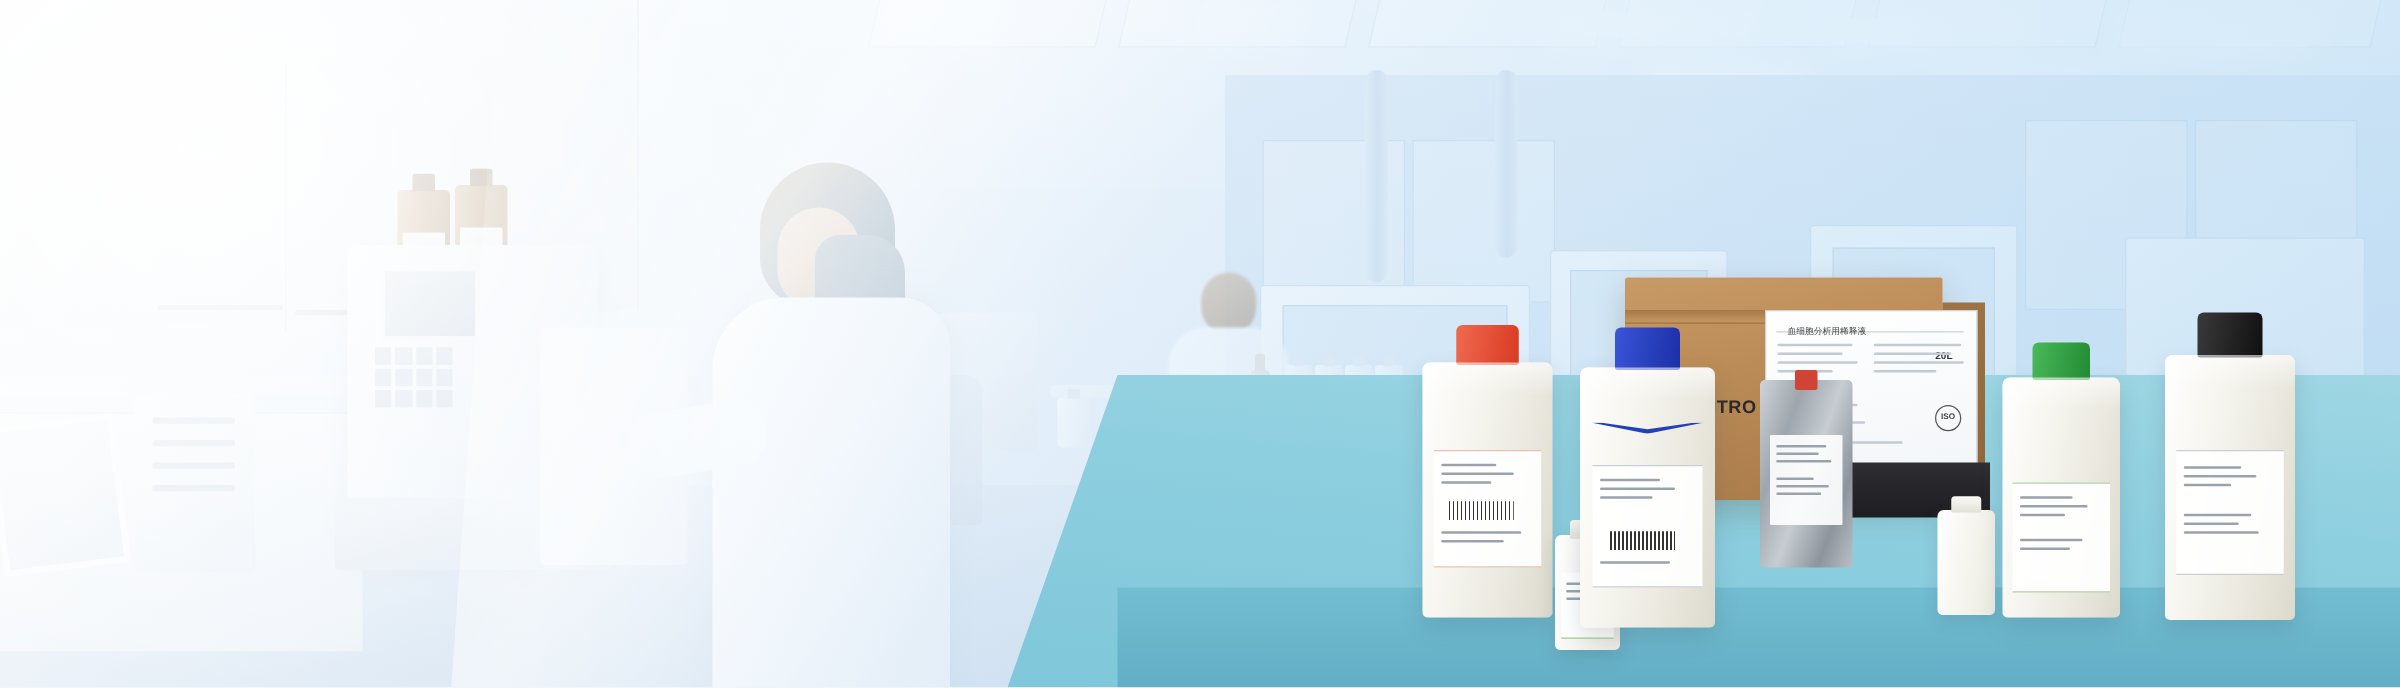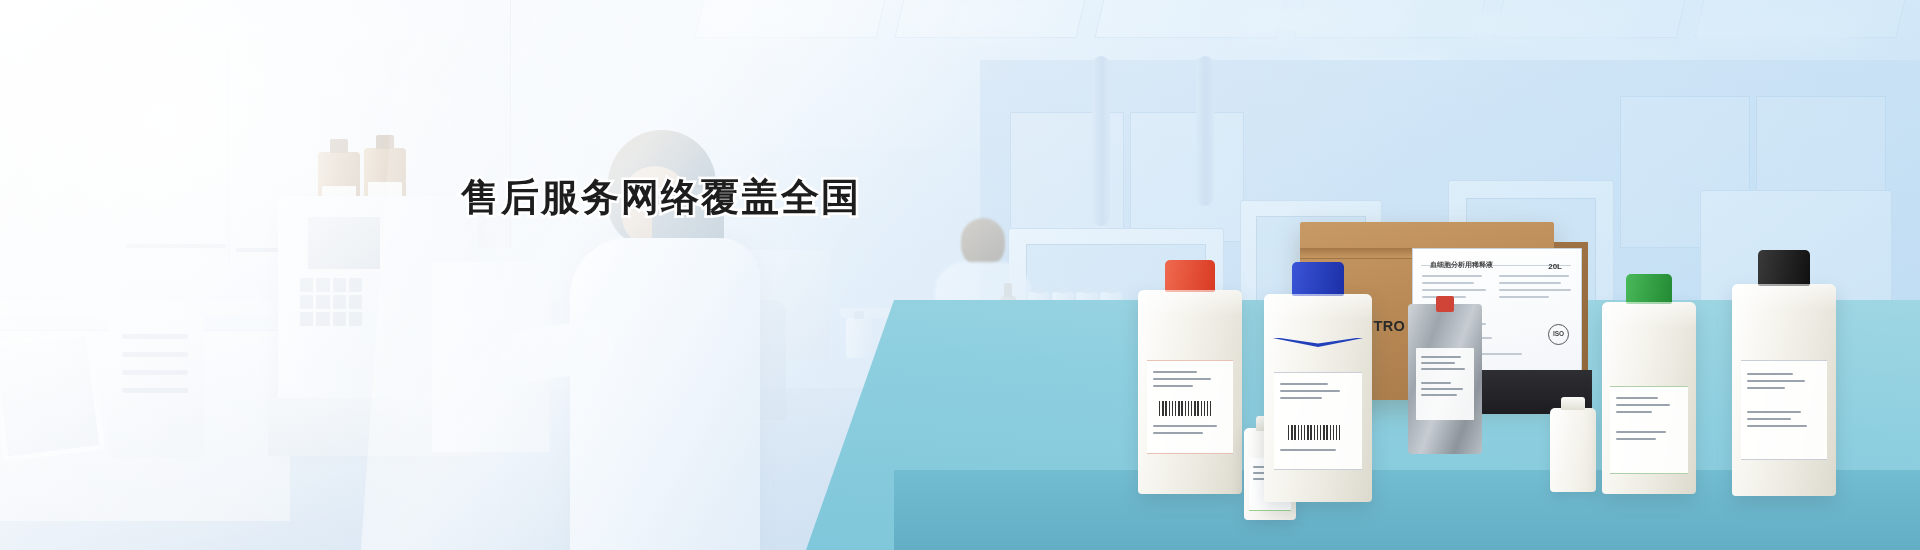--- a/index.html
+++ b/index.html
@@ -277,26 +277,25 @@
     position:absolute;left:262px;top:8px;width:168px;height:126px;
     background:linear-gradient(170deg,#ffffff,#f3f6f9);
     border:1px solid rgba(190,200,212,.8);
   }
   .spec-hd{
     position:absolute;left:8px;top:7px;width:150px;height:9px;
     border-bottom:1px solid #c9d2dc;
   }
   .spec-line{position:absolute;height:2px;background:#c2cad4;border-radius:1px;}
   .spec-vol{
-    position:absolute;right:9px;top:6px;font-size:8px;font-weight:700;color:#333;
+    position:absolute;right:9px;top:24px;font-size:8px;font-weight:700;color:#333;
   }
   .spec-cn{
     position:absolute;left:9px;top:4px;font-size:7px;color:#444;
     font-family:"DejaVu Sans",sans-serif;
-    font-weight:bold;
   }
   .spec-iso{
     position:absolute;right:12px;bottom:30px;width:19px;height:19px;
     border:1.5px solid #555;border-radius:50%;
     font-size:6.5px;line-height:17px;text-align:center;color:#444;font-weight:700;
   }
 
   
   .tray{
     position:absolute;left:258px;top:130px;width:184px;height:44px;
@@ -627,15 +626,14 @@
         <div class="lbl-line" style="left:6px;top:26px;width:38px;"></div>
         <div class="lbl-line" style="left:6px;top:50px;width:54px;"></div>
         <div class="lbl-line" style="left:6px;top:57px;width:44px;"></div>
         <div class="lbl-line" style="left:6px;top:64px;width:60px;"></div>
       </div>
     </div>
 
   </div>
 
 
-  <div class="subline">售后服务网络覆盖全国</div>
 
 </div>
 
 </body></html>

